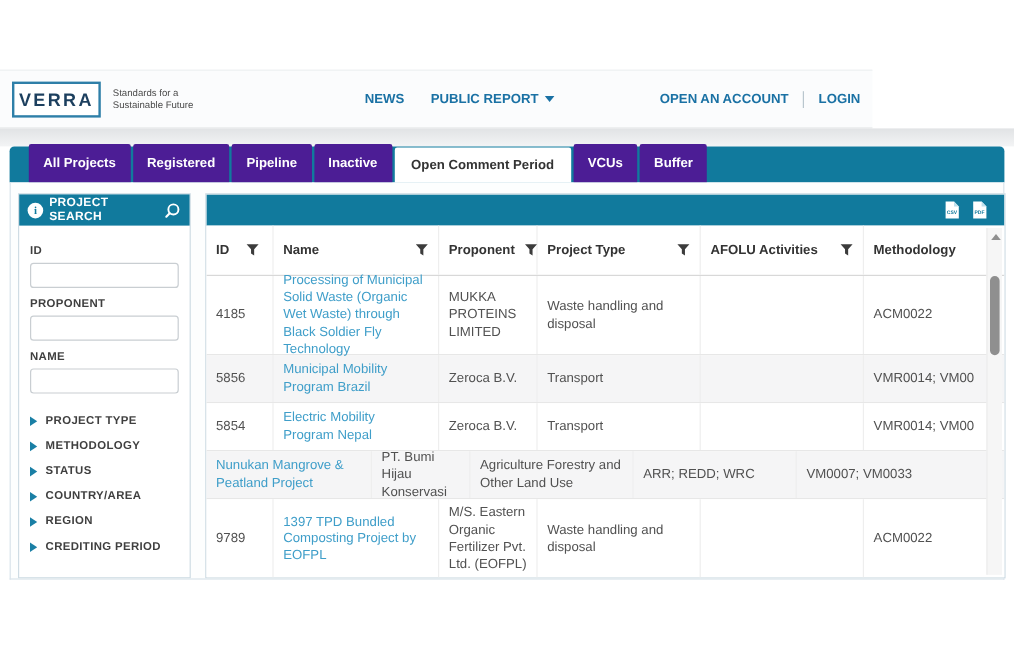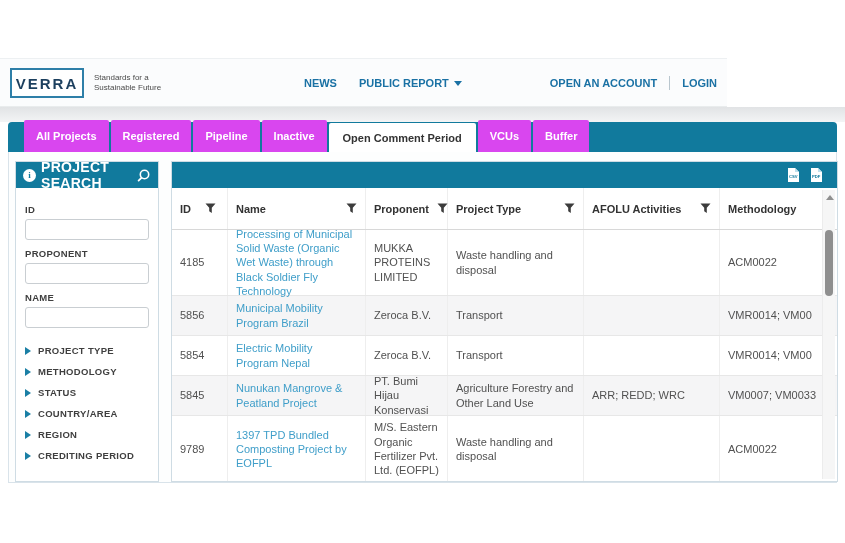--- a/index.html
+++ b/index.html
@@ -21,31 +21,31 @@
   .nav-gap-sm { width:22px; } .nav-gap-lg { width:88px; }
   .nav-divider { width:1px; height:14px; background:#b9c6ce; margin:0 12px; }
 
   .gap-band { position:absolute; left:0; top:107px; width:845px; height:15px;
     background:linear-gradient(#e1e3e5,#f3f4f5); }
 
   
   .panel { position:absolute; left:8px; top:122px; width:829px; height:361px; }
   .tab-strip { position:relative; height:30px; background:#117a9d; border-radius:4px 4px 0 0; }
   .tabs { position:absolute; left:16px; bottom:0; display:flex; align-items:flex-end; gap:2px; }
-  .tab { height:25px; padding:16px 12px; background:#d946ef; color:#fff; font-size:11px; font-weight:bold;
+  .tab { height:25px; padding:16px 12px; background:#4c1d95; color:#fff; font-size:11px; font-weight:bold;
     display:flex; align-items:center; border-radius:2px 2px 0 0; cursor:pointer; white-space:nowrap; }
   .tab.active { height:29px; background:#fff; color:#333; padding:0 14px; }
   .panel-body { position:relative; height:331px; background:#fdfefe;
     border:1px solid #d9e3ea; border-top:none; }
 
   
   .sidebar-card { position:absolute; left:6px; top:9px; width:144px; height:321px;
     background:#fff; border:1px solid #cfdce4; }
   .card-bar { height:26px; background:#117a9d; display:flex; align-items:center; padding:0 7px; }
-  .sb-title { color:#fff; font-weight:bold; font-size:14px; letter-spacing:.3px; margin-left:5px; flex:1; }
+  .sb-title { color:#fff; font-weight:bold; font-size:10px; letter-spacing:.3px; margin-left:5px; flex:1; }
   .info-icon { width:13px; height:13px; border-radius:50%; background:#fff; color:#117a9d;
     font-size:9px; font-weight:bold; display:flex; align-items:center; justify-content:center;
     font-family:"Liberation Serif", serif; }
   .sb-body { padding:8px 9px 0 9px; }
   .sb-label { font-size:9.5px; font-weight:bold; color:#3f3f3f; letter-spacing:.3px; margin-top:8px; }
   .sb-input { width:100%; height:21px; border:1px solid #c9ced2; border-radius:3px; margin-top:4px;
     background:#fff; outline:none; padding:0 4px; font-size:11px; }
   .sb-sections { margin-top:12px; }
   .sb-section { display:flex; align-items:center; height:21px; cursor:pointer; }
   .expander { width:0; height:0; border-top:4px solid transparent; border-bottom:4px solid transparent;
@@ -261,21 +261,20 @@
             <div class="td c-id">5854</div>
             <div class="td c-name">
                 <a class="name-link">Electric Mobility Program Nepal</a>
               </div>
             <div class="td c-prop">Zeroca B.V.</div>
             <div class="td c-type">Transport</div>
             <div class="td c-afolu"></div>
             <div class="td c-meth">VMR0014; VM00</div>
           </div>
           <div class="tr r-40 alt">
-            <div class="td c-id">5845</div>
             <div class="td c-name">
                 <a class="name-link">Nunukan Mangrove &amp; Peatland Project</a>
               </div>
             <div class="td c-prop">PT. Bumi Hijau Konservasi</div>
             <div class="td c-type">Agriculture Forestry and Other Land Use</div>
             <div class="td c-afolu">ARR; REDD; WRC</div>
             <div class="td c-meth">VM0007; VM0033</div>
           </div>
           <div class="tr r-67">
             <div class="td c-id">9789</div>

